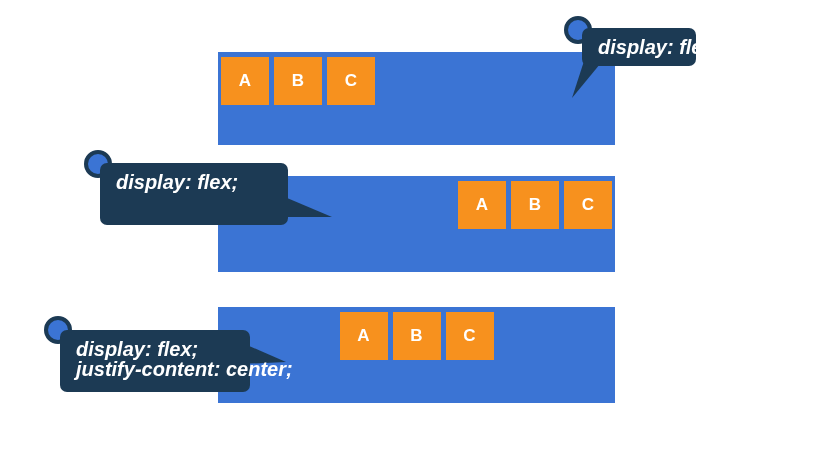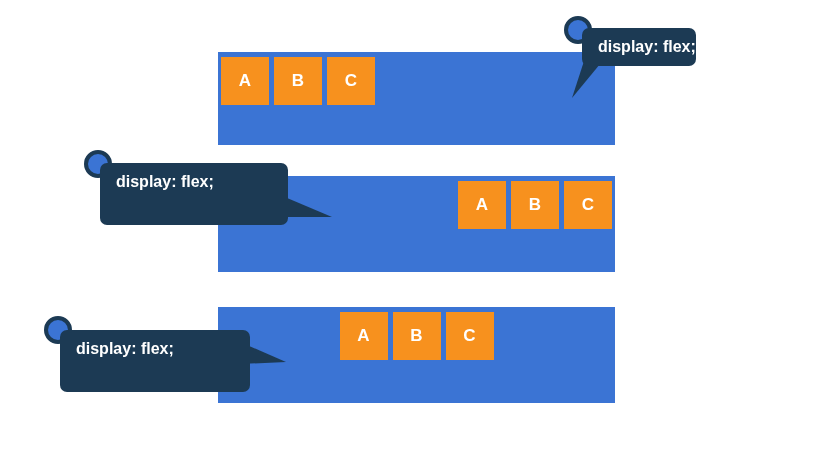--- a/index.html
+++ b/index.html
@@ -63,24 +63,25 @@
     border: 4px solid #1c3a54;
     box-sizing: border-box;
   }
   .callout-bubble {
     position: absolute;
     background: #1c3a54;
     color: #ffffff;
     border-radius: 7px;
     padding: 9px 16px 10px 16px;
     box-sizing: border-box;
-    font-size: 16px;
+    font-size: 20px;
     font-weight: bold;
     line-height: 20px;
     white-space: nowrap;
+    font-style: italic;
   }
   .callout-bubble .line { display: block; }
   .callout-tail {
     position: absolute;
     overflow: visible;
   }
 
   
   #callout-1-dot    { left: 564px; top: 16px; }
   #callout-1-bubble { left: 582px; top: 28px; width: 114px; height: 38px; }
@@ -139,16 +140,17 @@
     </div>
   </div>
 
   <div class="callout">
     <svg class="callout-tail" id="callout-3-tail" viewBox="0 0 50 34">
       <polygon points="0,0 0,22 46,20" fill="#1c3a54"></polygon>
     </svg>
     <div class="callout-dot" id="callout-3-dot"></div>
     <div class="callout-bubble" id="callout-3-bubble">
       <span class="line">display: flex;</span>
+      <span class="line">justify-content: center;</span>
     </div>
   </div>
 
 </div>
 
 </body></html>

